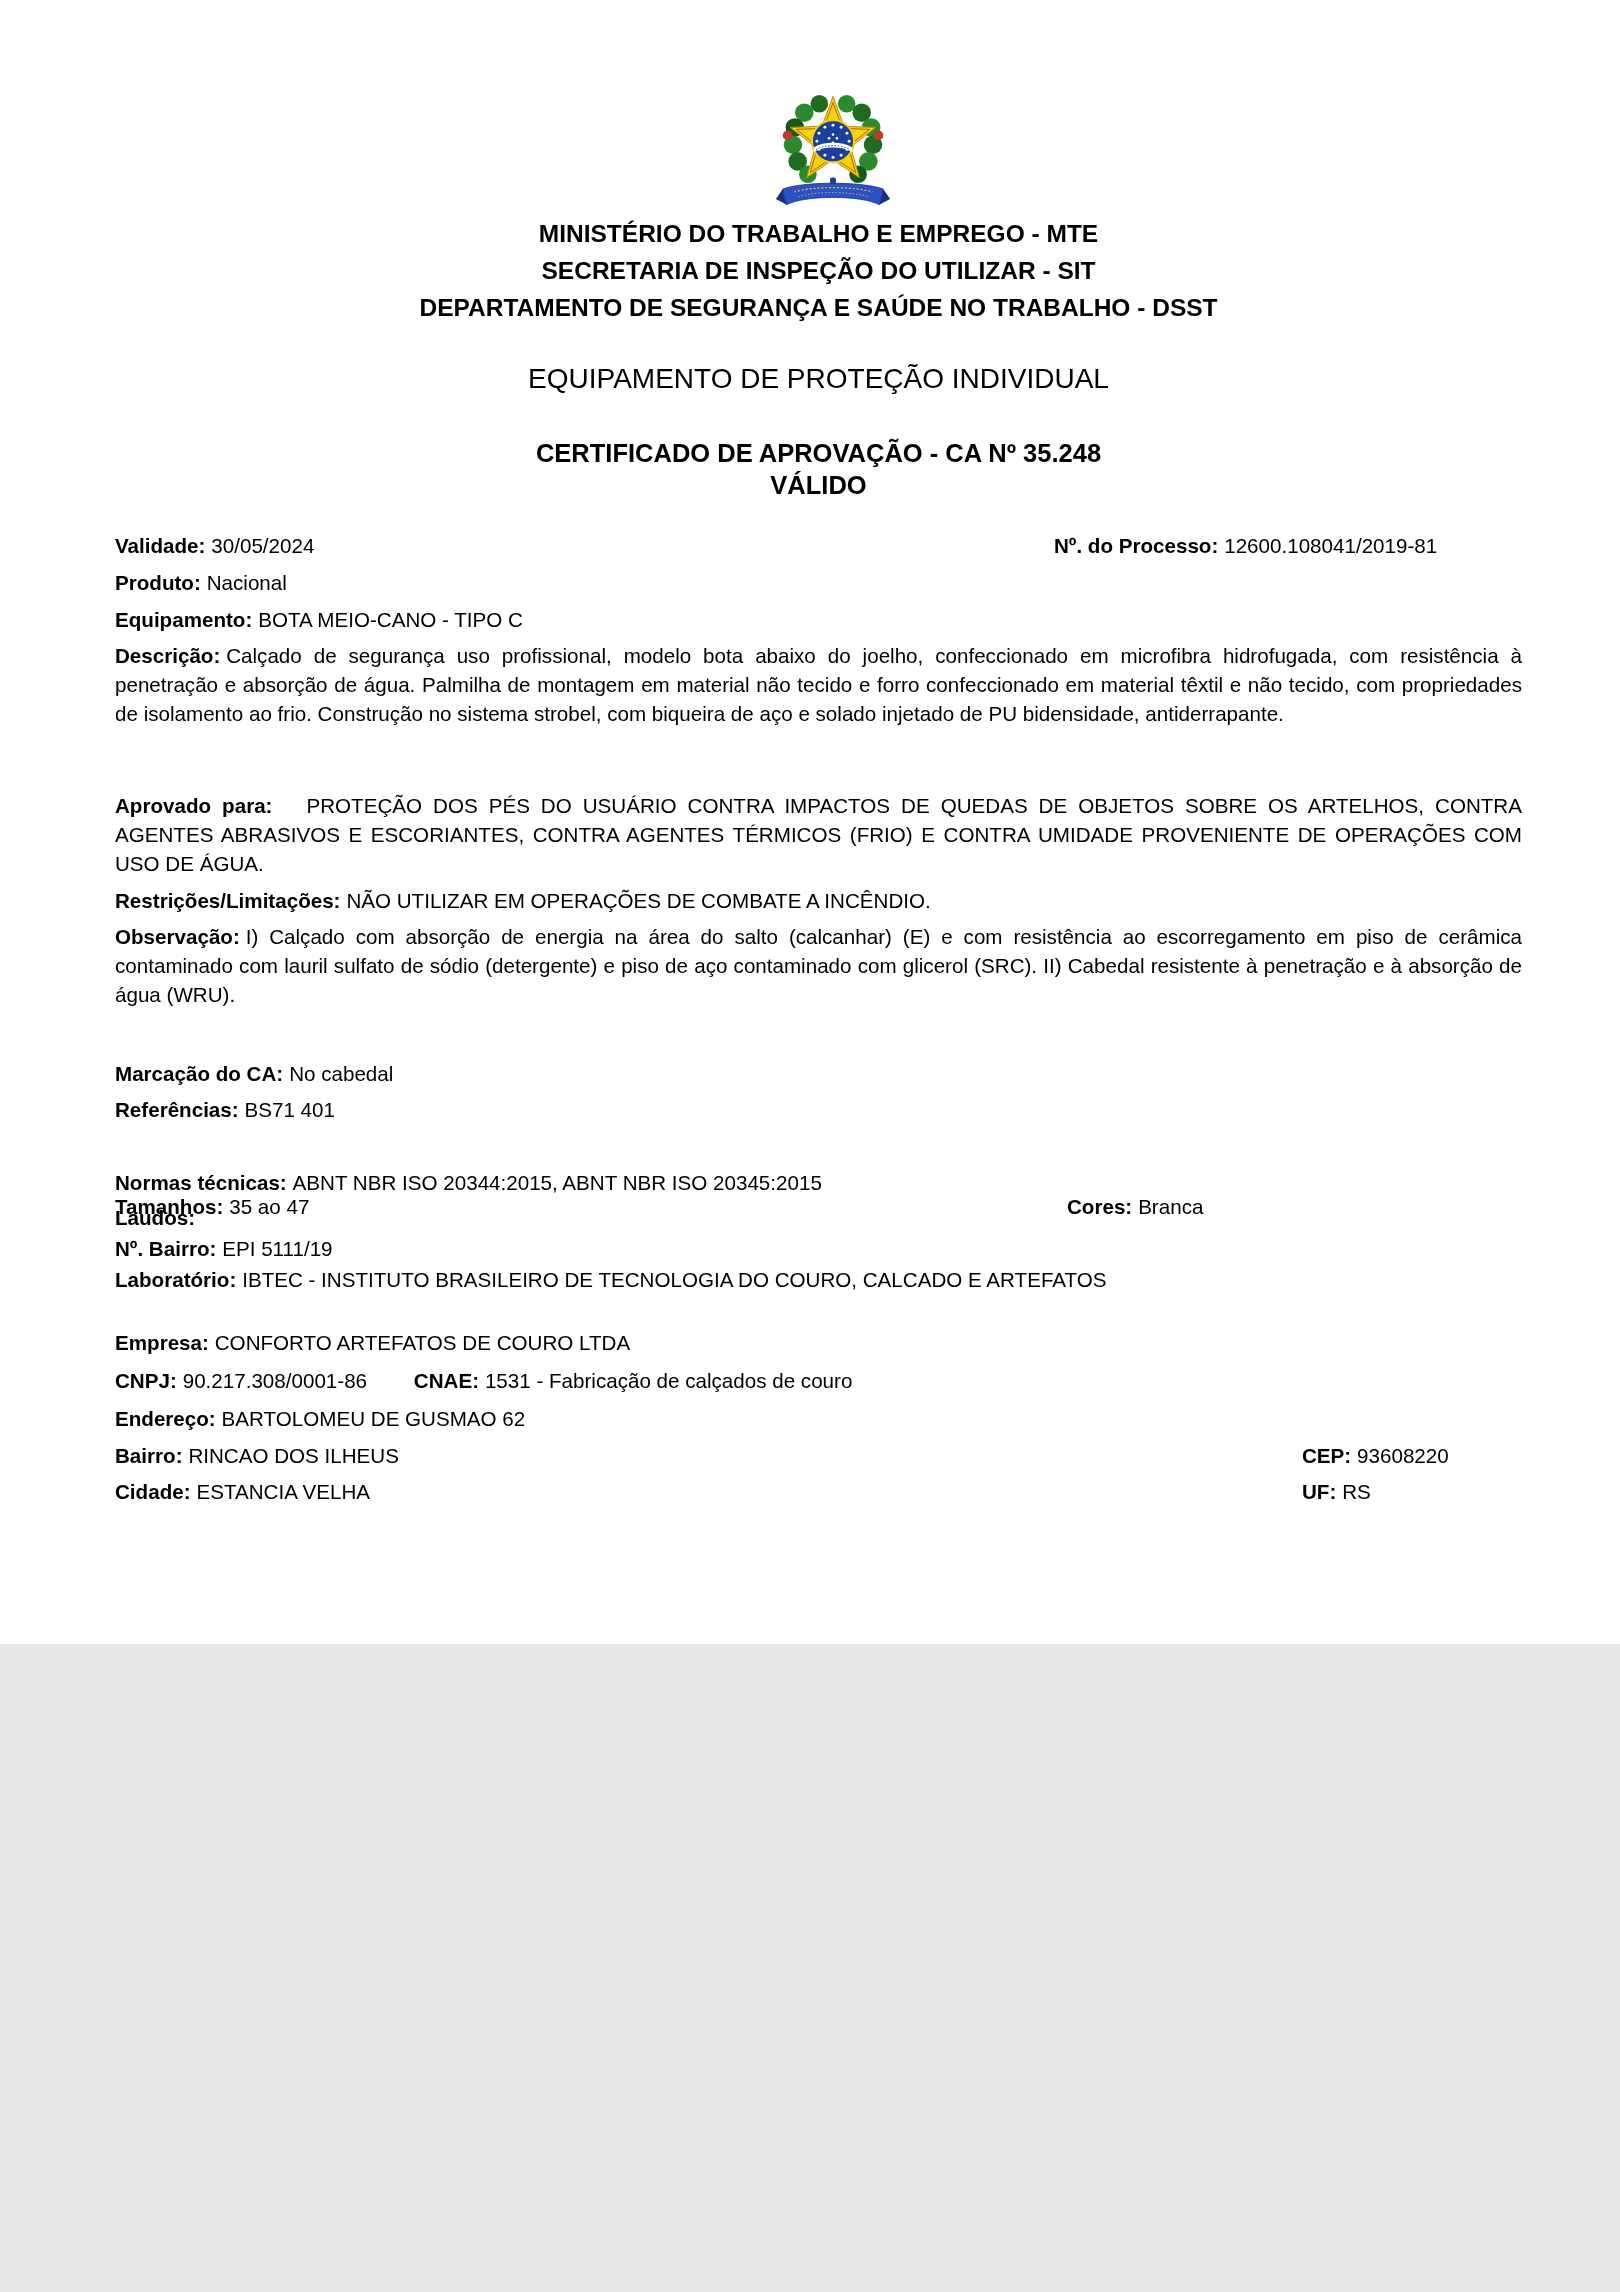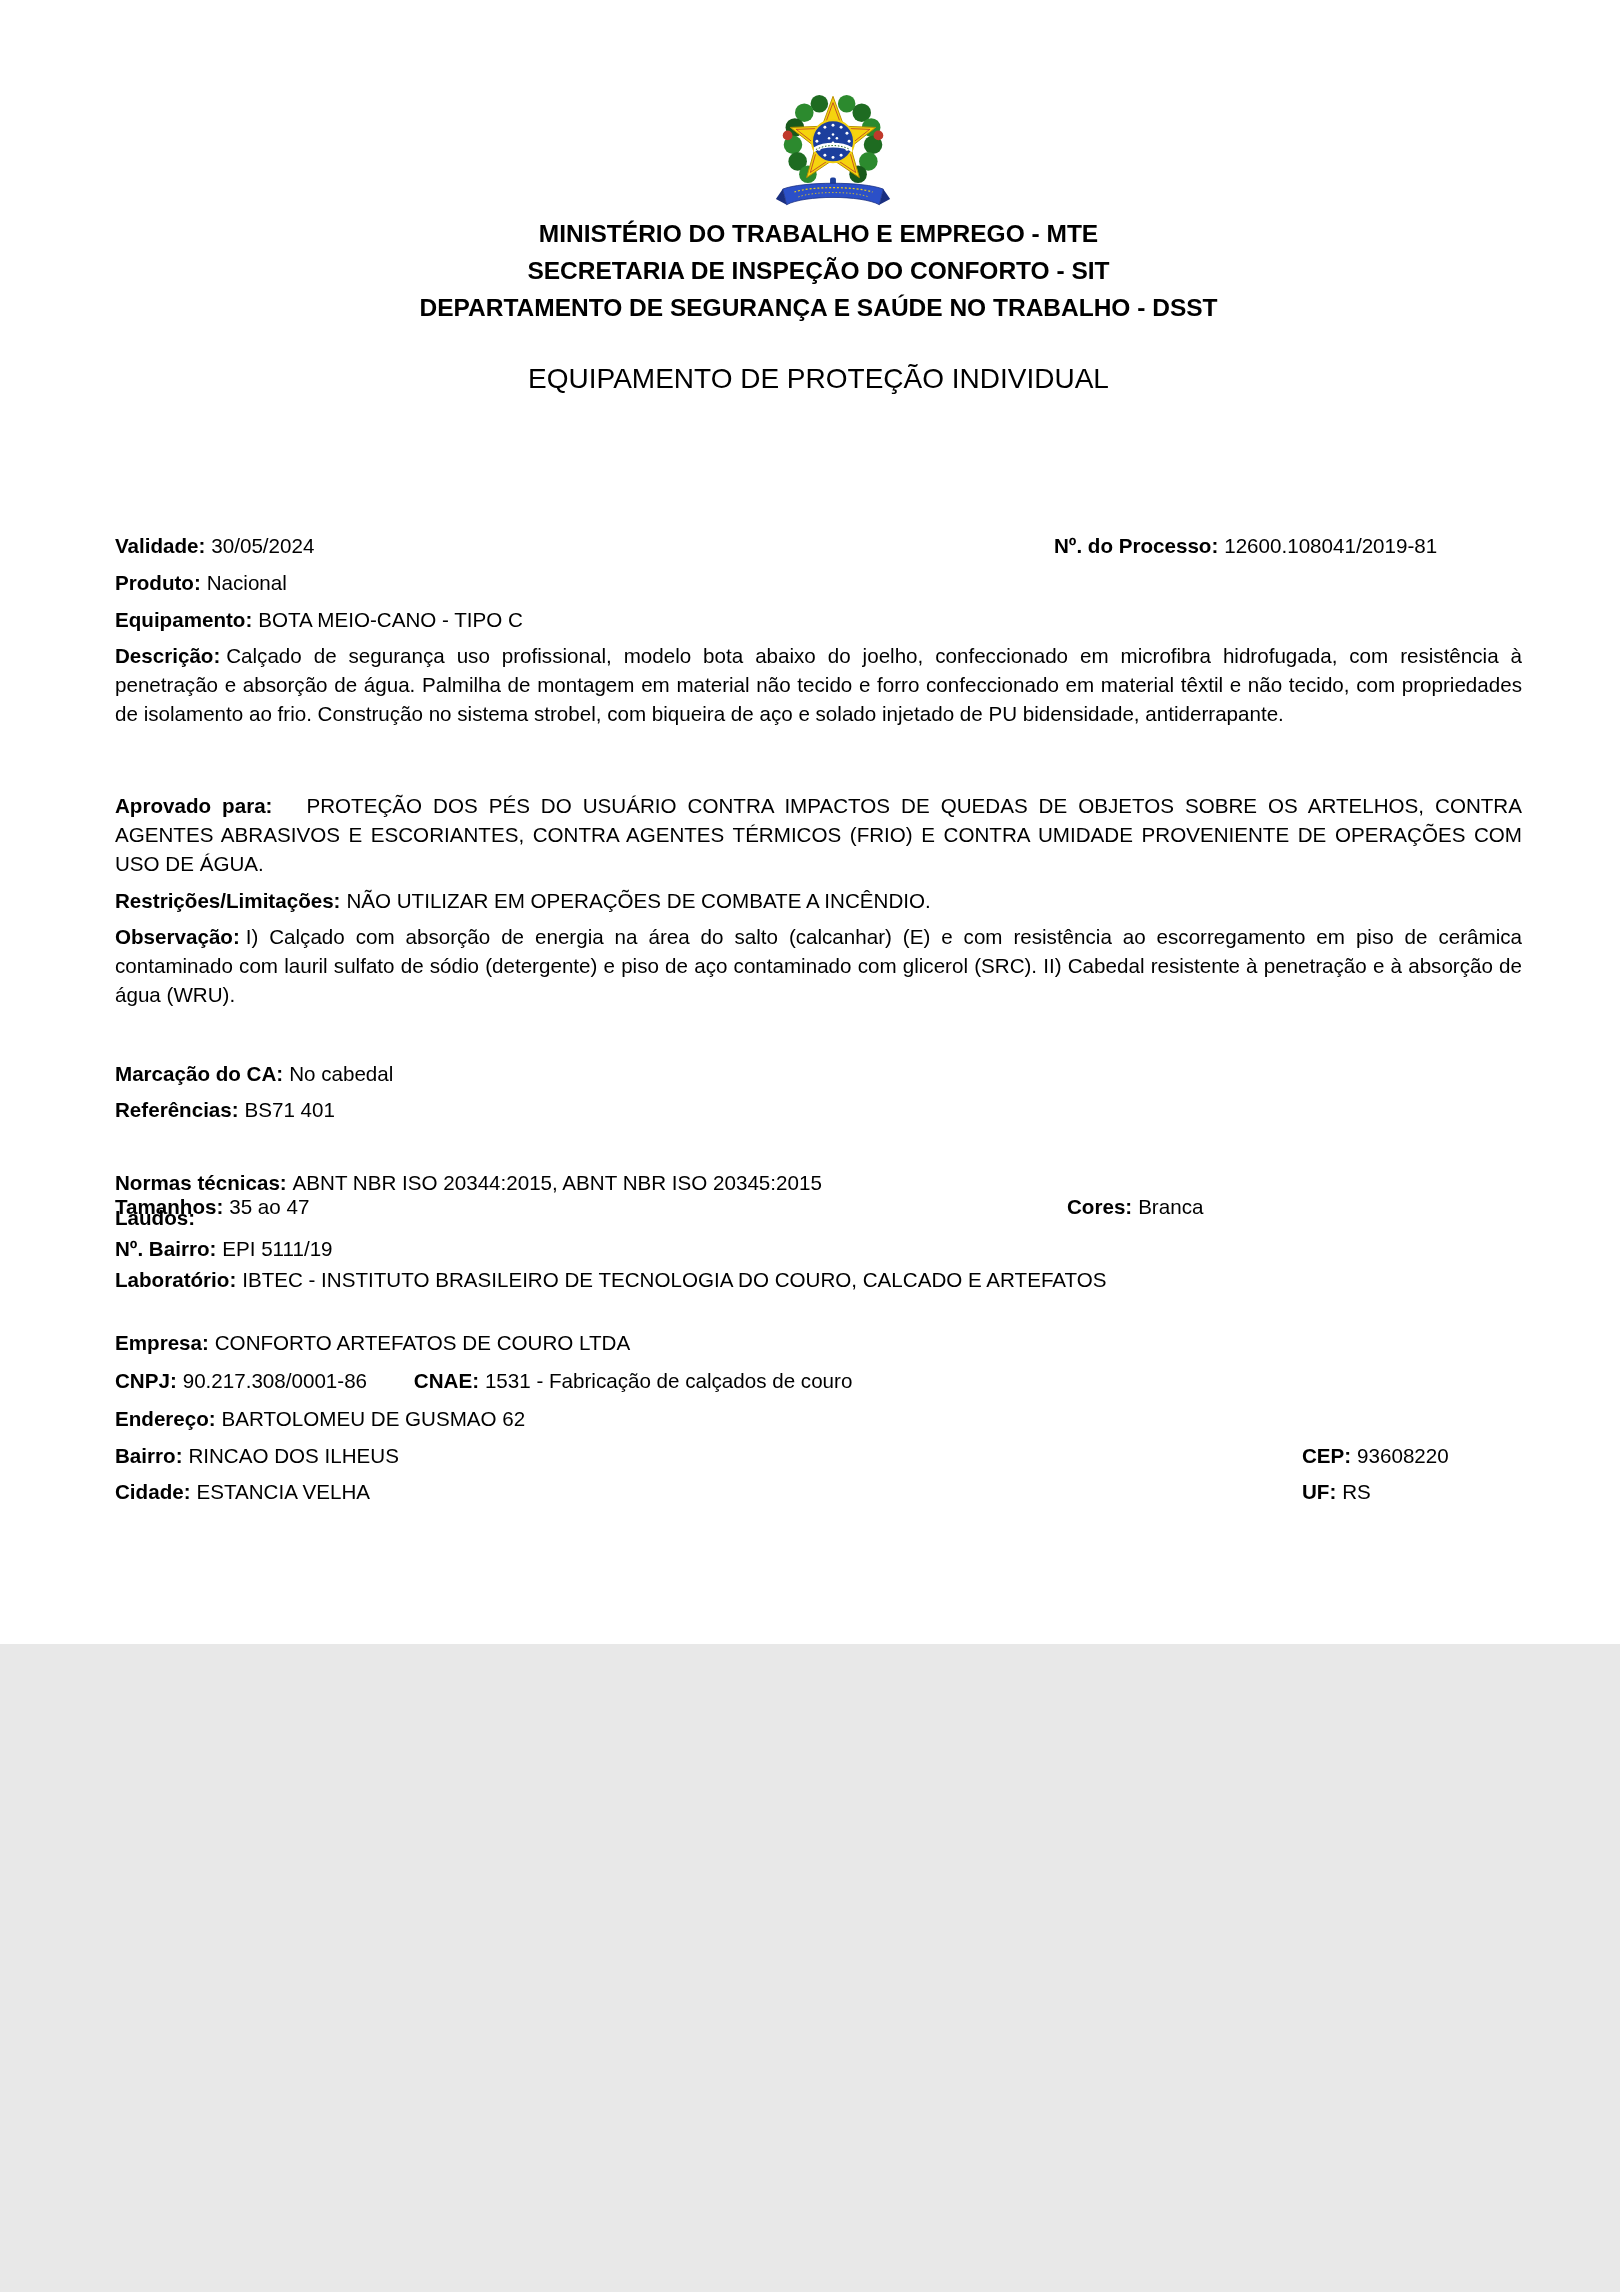--- a/index.html
+++ b/index.html
@@ -122,26 +122,30 @@
       <path d="M12,100 C32,92 95,92 115,100 L111,116 C93,106 34,106 16,116 Z" fill="#2b50c8" stroke="#1a2f80" stroke-width="0.8"></path>
       <path d="M12,100 L16,116 L5,110 Z" fill="#1a2f80"></path>
       <path d="M115,100 L111,116 L122,110 Z" fill="#1a2f80"></path>
       <path d="M24,103 C40,97 87,97 104,103" fill="none" stroke="#f2cf0e" stroke-width="1.2" stroke-dasharray="2,2"></path>
       <path d="M28,108 C44,102 84,102 100,108" fill="none" stroke="#f2cf0e" stroke-width="0.8" stroke-dasharray="1.5,2"></path>
     </g>
   </svg>
 
   <div class="gov-header">
     <div>MINISTÉRIO DO TRABALHO E EMPREGO - MTE</div>
-    <div>SECRETARIA DE INSPEÇÃO DO CONFORTO - SIT</div>
+    <div>SECRETARIA DE INSPEÇÃO DO UTILIZAR - SIT</div>
     <div>DEPARTAMENTO DE SEGURANÇA E SAÚDE NO TRABALHO - DSST</div>
   </div>
 
   <div class="category">EQUIPAMENTO DE PROTEÇÃO INDIVIDUAL</div>
 
+  <div class="title-block">
+    <div>CERTIFICADO DE APROVAÇÃO - CA Nº 35.248</div>
+    <div>VÁLIDO</div>
+  </div>
 
   <div class="content">
 
     <div class="row" style="top:531px">
       <span class="lbl">Validade:</span><span>30/05/2024</span>
       <span class="rcol-processo">
         <span class="lbl">Nº. do Processo:</span><span>12600.108041/2019-81</span>
       </span>
     </div>
 

